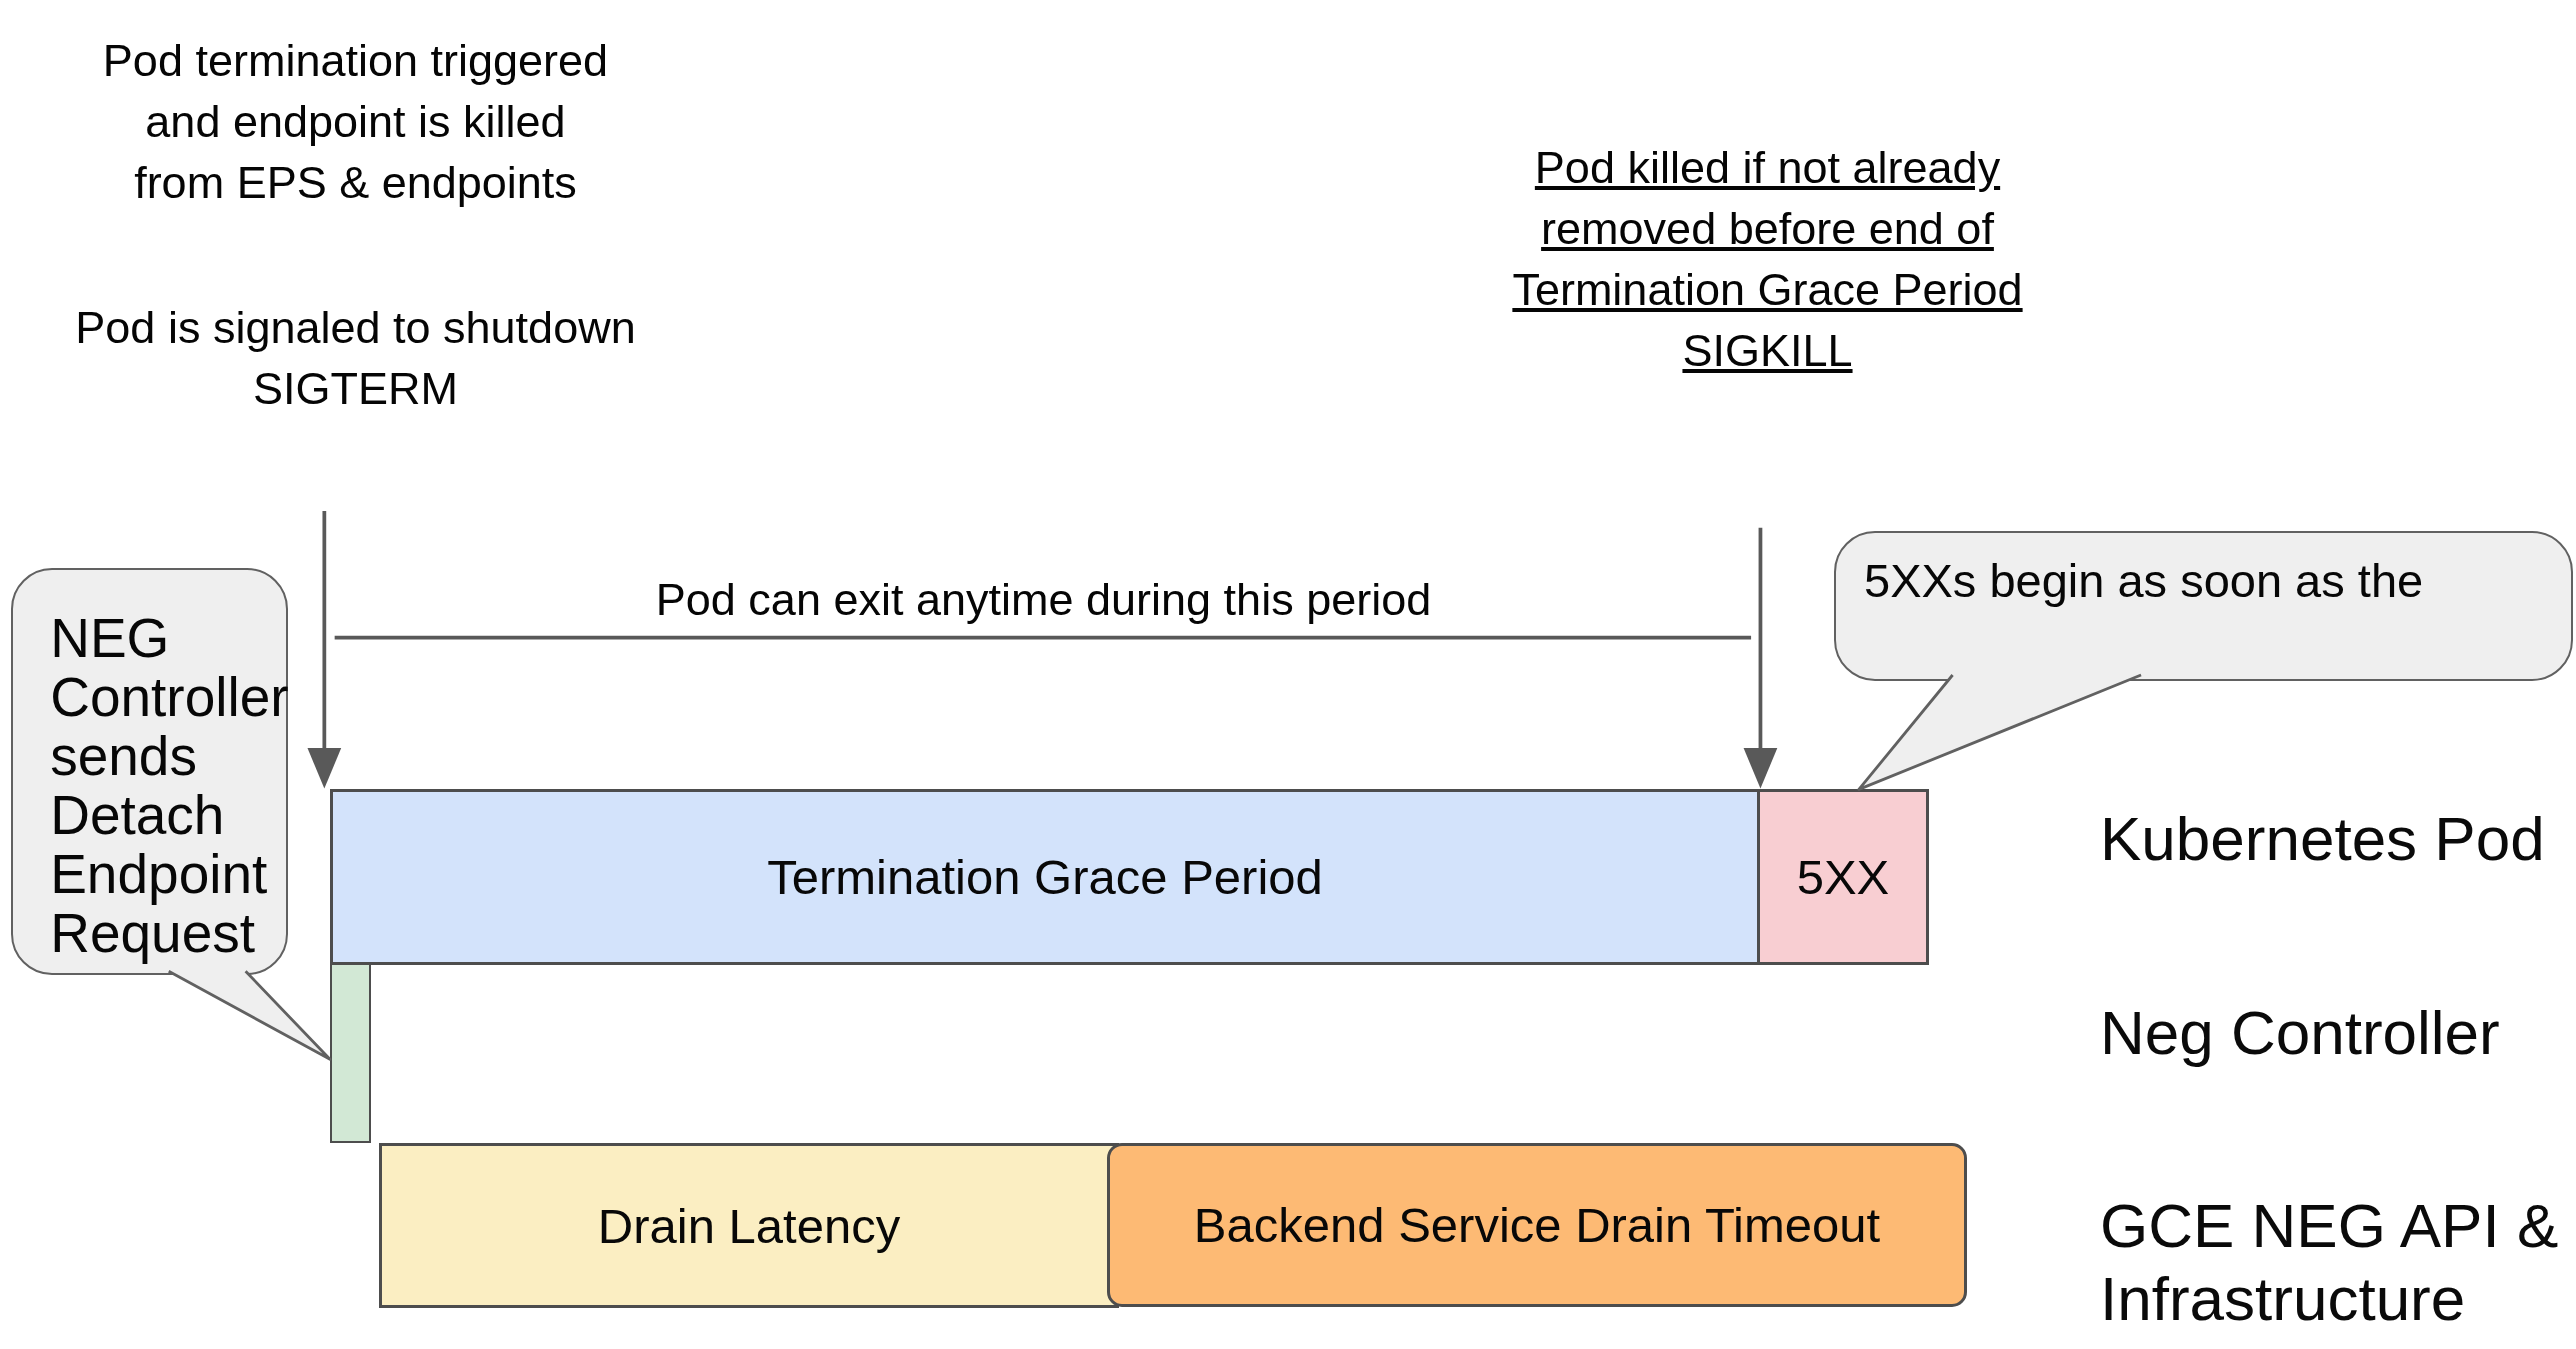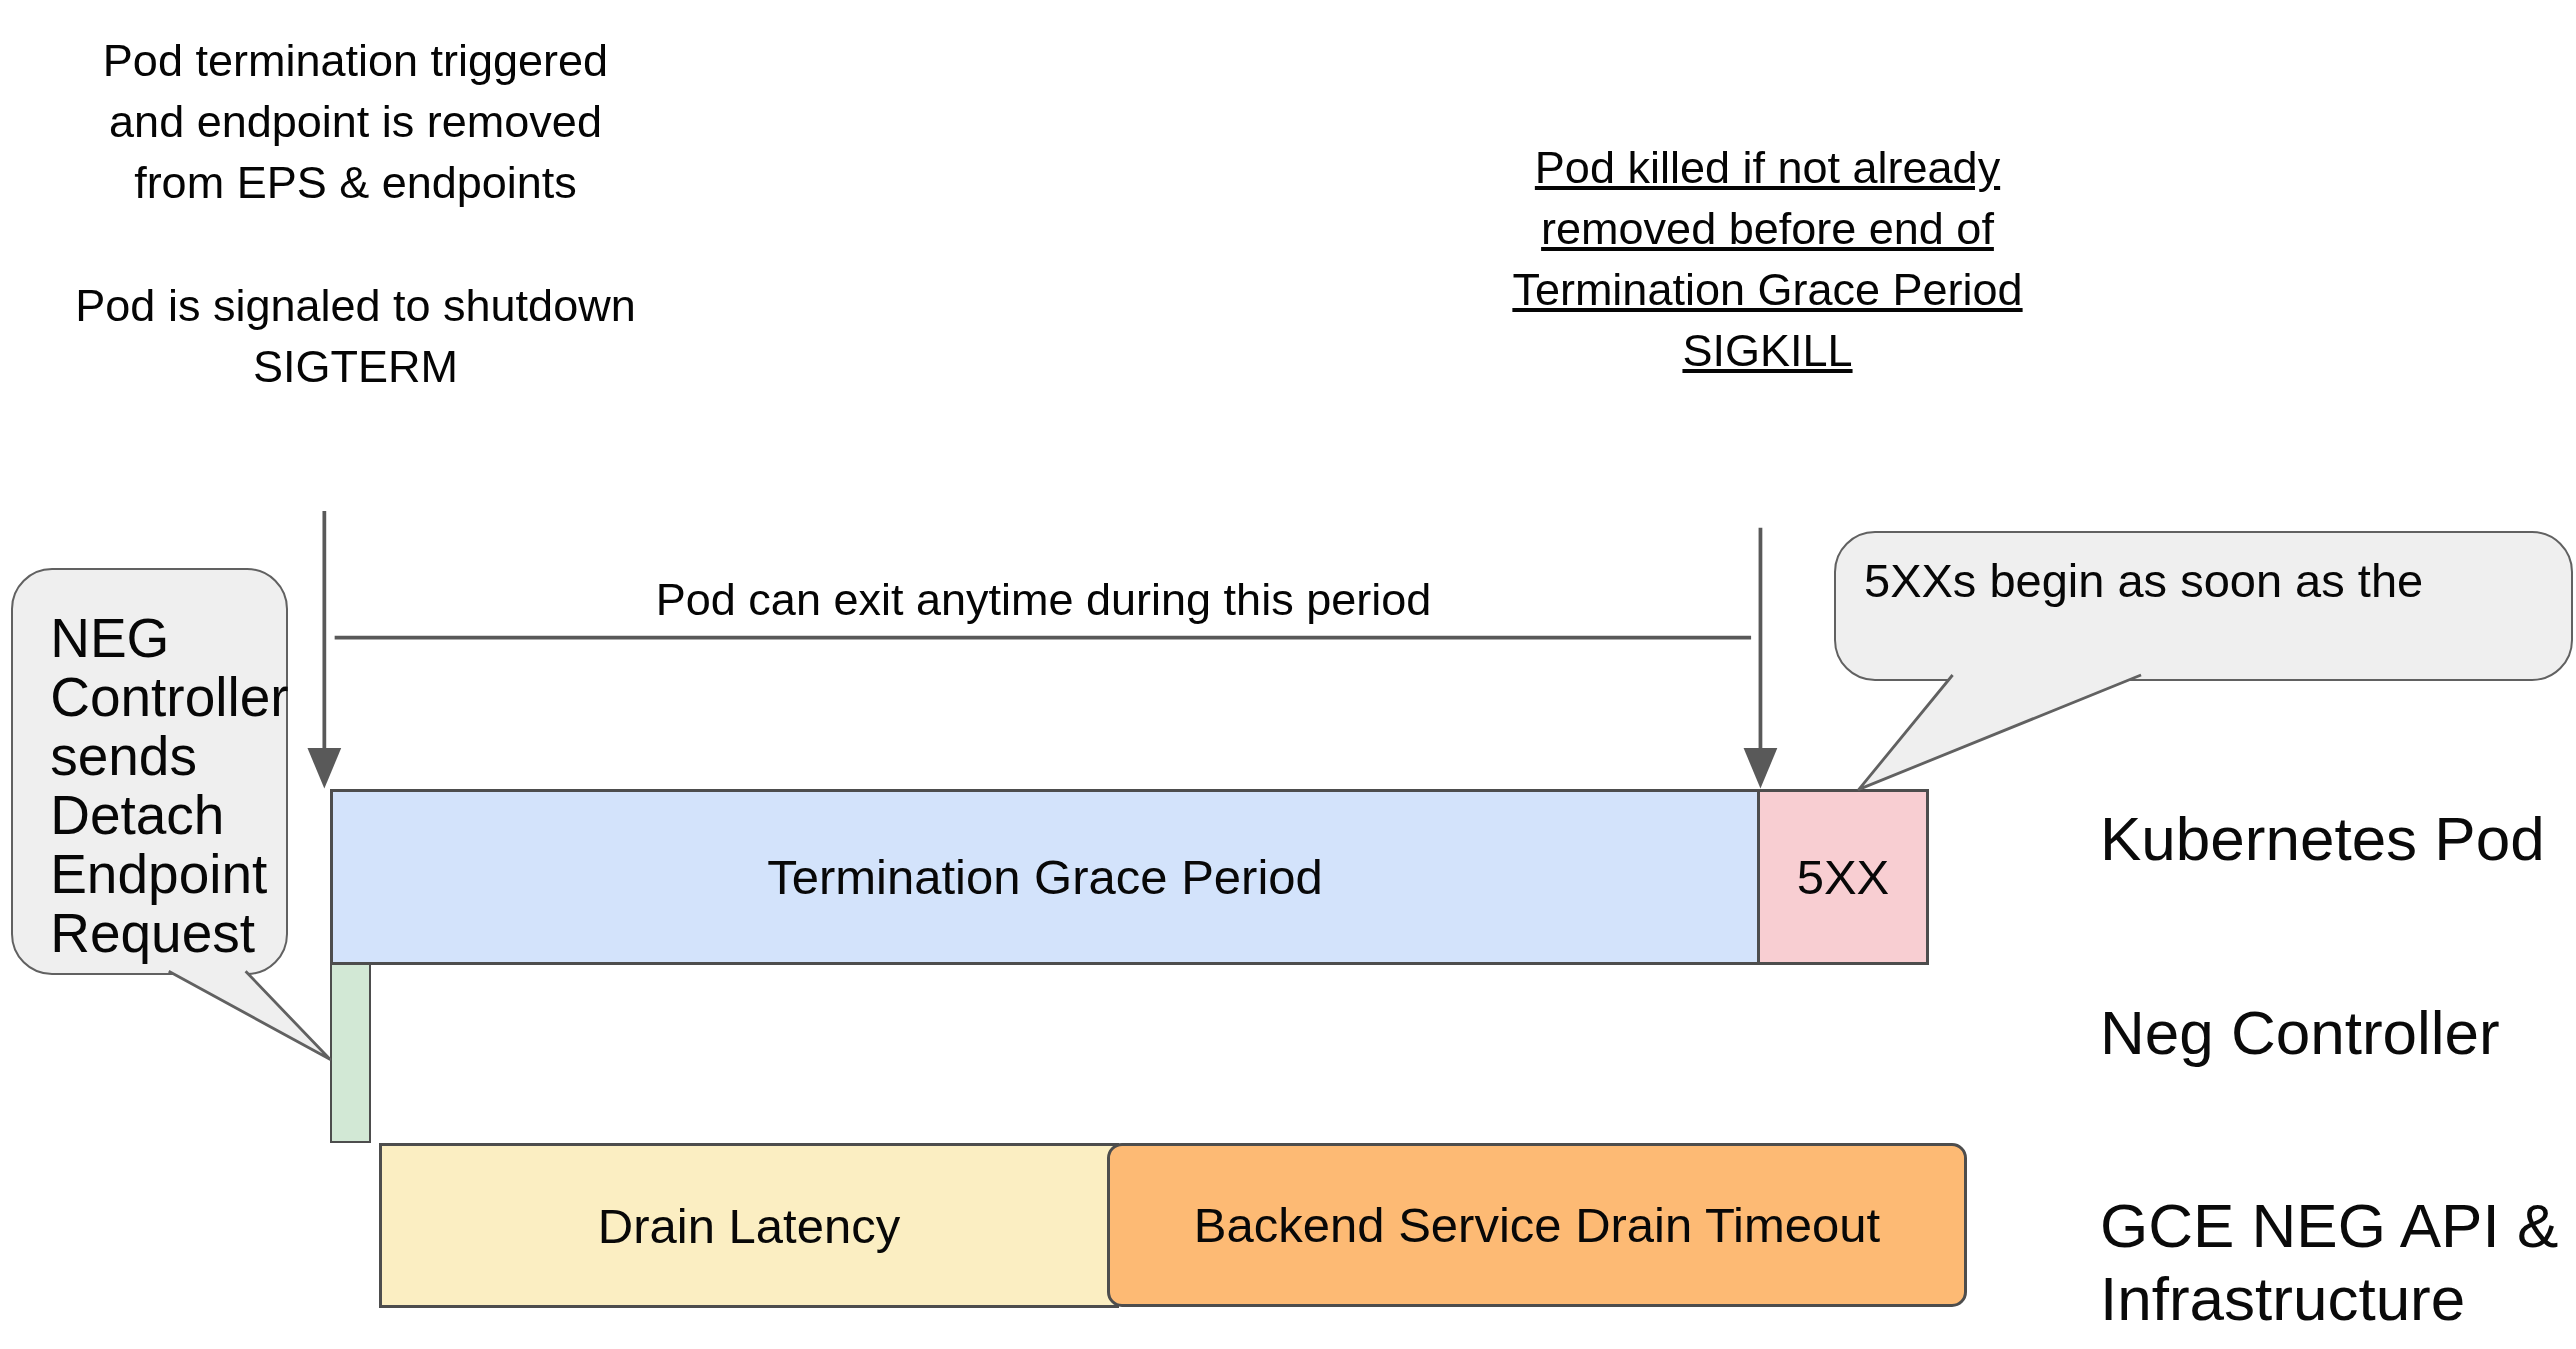--- a/index.html
+++ b/index.html
@@ -12,21 +12,21 @@
     overflow: hidden;
   }
   .abs { position: absolute; }
   .note {
     font-size: 45px;
     line-height: 61px;
     text-align: center;
     color: #050505;
     z-index: 3;
   }
-  .note .para2 { margin-top: 62px; }
+  .note .para2 { margin-top: 84px; }
   .exit-label {
     font-size: 45px;
     line-height: 52px;
     text-align: center;
     color: #050505;
     z-index: 3;
   }
   .bar {
     box-sizing: border-box;
     border: 3.7px solid #4d4d4d;
@@ -75,21 +75,21 @@
     pointer-events: none;
   }
 </style>
 </head>
 <body>
 
 <div id="canvas">
 
   <div class="abs note" style="left:37px; top:30px; width:637px;">
     <div>Pod termination triggered</div>
-    <div>and endpoint is removed</div>
+    <div>and endpoint is killed</div>
     <div>from EPS &amp; endpoints</div>
     <div class="para2">
       <div>Pod is signaled to shutdown</div>
       <div>SIGTERM</div>
     </div>
   </div>
 
   <div class="abs note" style="left:1369px; top:137px; width:797px;text-decoration:underline;">
     <div>Pod killed if not already</div>
     <div>removed before end of</div>

